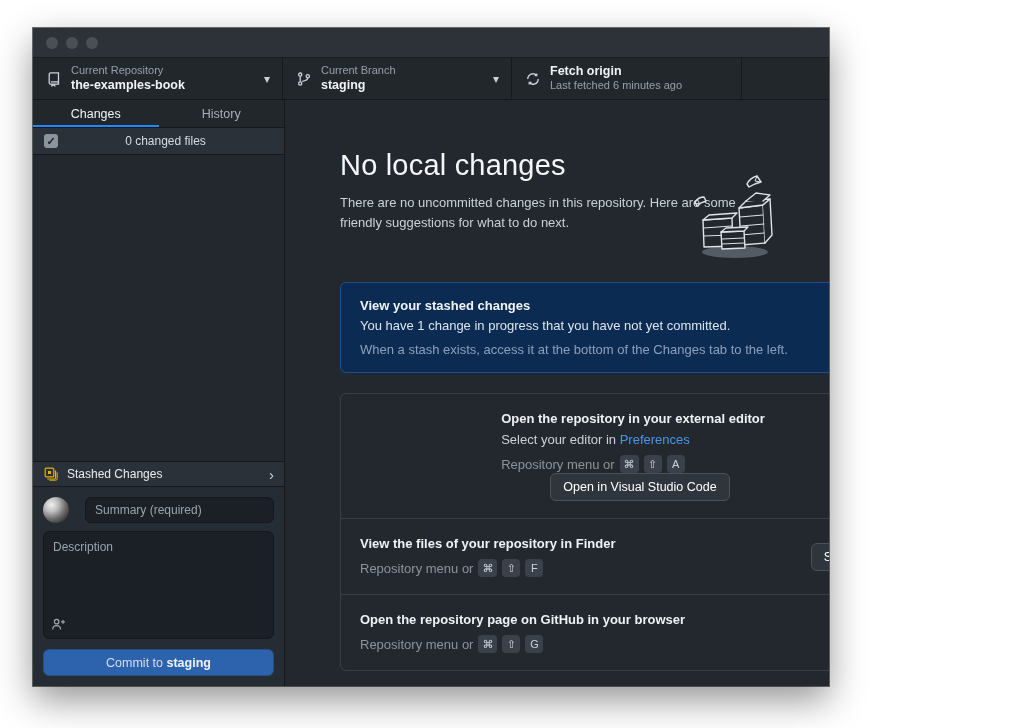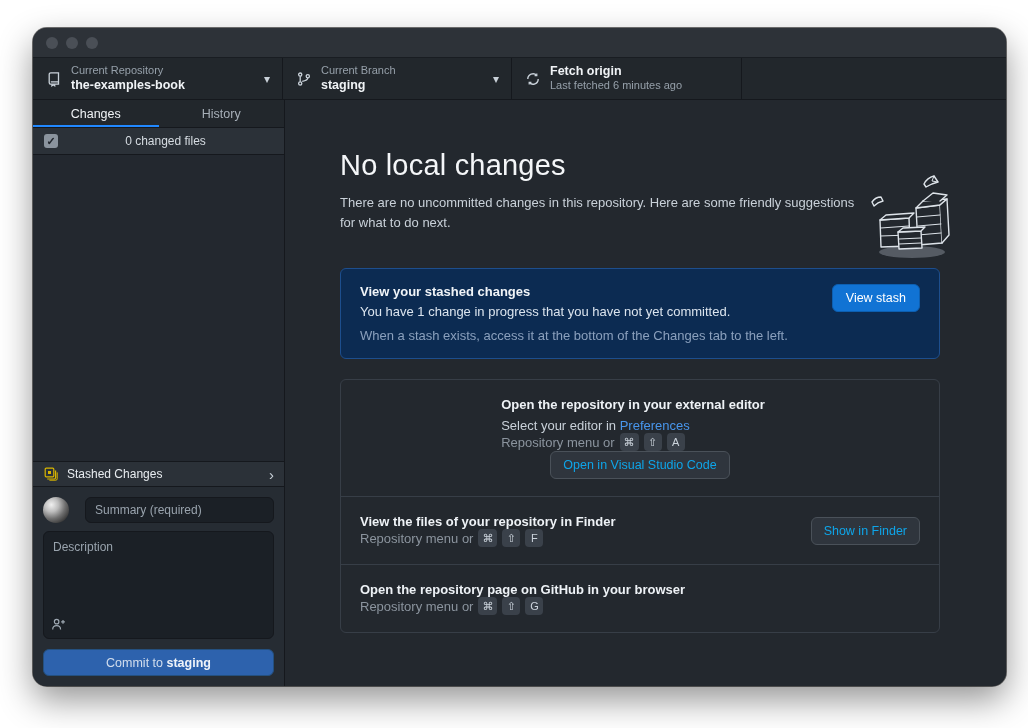--- a/index.html
+++ b/index.html
@@ -1,19 +1,19 @@
 <!DOCTYPE html>
 <html><head>
 <meta charset="utf-8">
 <style>
   * { margin:0; padding:0; box-sizing:border-box; }
   html,body { width:1028px; height:728px; background:#ffffff; font-family:"Liberation Sans", sans-serif; }
   .window {
-    position:absolute; left:33px; top:28px; width:973px; height:658px;
-    background:#22272e; border-radius:14px; overflow:hidden;
+    position:absolute; left:33px; top:28px; width:796px; height:658px;
+    background:#22272e; border-radius:0; overflow:hidden;
     box-shadow:0 14px 34px rgba(0,0,0,.42), 0 0 0 1px rgba(0,0,0,.55);
     display:flex; flex-direction:column;
   }
   
   .titlebar { height:30px; background:#2d3238; flex:0 0 auto; display:flex; align-items:center; padding-left:13px; border-bottom:1px solid #191d22; }
   .traffic { display:flex; gap:8px; }
   .traffic span { width:12px; height:12px; border-radius:50%; background:#4a4f56; display:block; }
   
   .toolbar { height:42px; background:#22272c; border-bottom:1px solid #15181d; display:flex; flex:0 0 auto; }
   .tb-sec { display:flex; align-items:center; padding:0 12px 0 13px; border-right:1px solid #15181d; cursor:default; }
@@ -55,37 +55,37 @@
   .desc-area { width:100%; height:108px; background:#1b2026; border:1px solid #15181d; border-radius:6px; color:#e6edf3; font-size:12px; padding:8px 9px; resize:none; outline:none; font-family:"Liberation Sans", sans-serif; display:block; }
   .coauthor { position:absolute; left:8px; bottom:7px; cursor:pointer; }
   .commit-btn { width:100%; height:27px; margin-top:10px; background:#2d62ad; border:1px solid #24507f; border-radius:6px; color:rgba(255,255,255,.78); font-size:12.5px; cursor:pointer; font-family:"Liberation Sans", sans-serif; }
   .commit-btn strong { color:rgba(255,255,255,.92); }
   
   .main { flex:1; position:relative; background:#23282e; padding:49px 53px 0 55px; overflow:hidden; }
   .h1 { font-size:29px; font-weight:400; color:#f4f6f8; letter-spacing:.2px; }
   .subtext { margin-top:11px; font-size:13px; line-height:1.55; color:#c9d1d9; max-width:530px; }
   .illustration { position:absolute; top:72px; right:48px; }
   
-  .stash-card { margin-top:35px; width:600px; background:#0c2b52; border:1px solid #1d4e8d; border-radius:6px; padding:15px 19px; display:flex; align-items:flex-start; }
+  .stash-card { margin-top:49px; width:600px; background:#0c2b52; border:1px solid #1d4e8d; border-radius:6px; padding:15px 19px; display:flex; align-items:flex-start; }
   .stash-card .txt { flex:1; padding-right:14px; }
   .stash-card .t { font-size:13px; font-weight:bold; color:#f0f4f8; }
   .stash-card .l1 { font-size:13px; color:#dbe4ee; margin-top:5px; }
   .stash-card .l2 { font-size:13px; color:#8ba0bd; margin-top:9px; }
   .btn-primary { background:#1173d4; border:1px solid #0d5fb1; color:#ffffff; font-size:12.5px; padding:6px 13px; border-radius:6px; cursor:pointer; white-space:nowrap; font-family:"Liberation Sans", sans-serif; }
   
   .suggestions { margin-top:20px; width:600px; border:1px solid #373e47; border-radius:6px; }
   .sug-row { display:flex; align-items:center; padding:17px 19px; border-top:1px solid #373e47; }
   .sug-row:first-child { border-top:none;flex-direction:column; }
   .sug-txt { flex:1; padding-right:14px; }
   .sug-title { font-size:13px; font-weight:bold; color:#eef2f6; }
   .sug-line { font-size:13px; color:#c9d1d9; margin-top:6px; }
   .sug-link { color:#4896ec; cursor:pointer; }
-  .sug-short { font-size:13px; color:#8b949e; display:flex; align-items:center; gap:5px; }
+  .sug-short { font-size:13px; color:#8b949e; margin-top:8px; display:flex; align-items:center; gap:5px; }
   .kbd { display:inline-flex; min-width:18px; height:18px; padding:0 4px; background:#3a414a; border-radius:4px; align-items:center; justify-content:center; font-size:11px; color:#ccd4dc; }
-  .btn-secondary { background:#2f353d; border:1px solid #4a5159; color:#0ea5e9; font-size:12.5px; padding:6px 12px; border-radius:6px; cursor:pointer; white-space:nowrap; font-family:"Liberation Sans", sans-serif; }
+  .btn-secondary { background:#2f353d; border:1px solid #4a5159; color:#ffffff; font-size:12.5px; padding:6px 12px; border-radius:6px; cursor:pointer; white-space:nowrap; font-family:"Liberation Sans", sans-serif; }
   svg { display:block; }
 </style>
 </head>
 <body>
 
 <div class="window">
 
   <div class="titlebar">
     <div class="traffic">
       <span></span>

